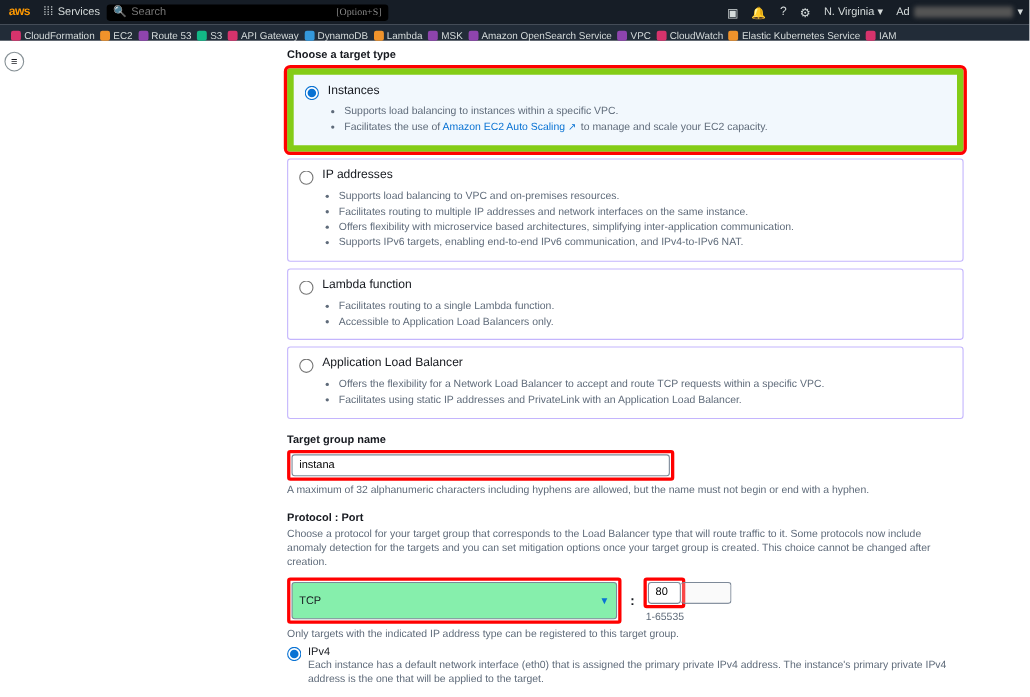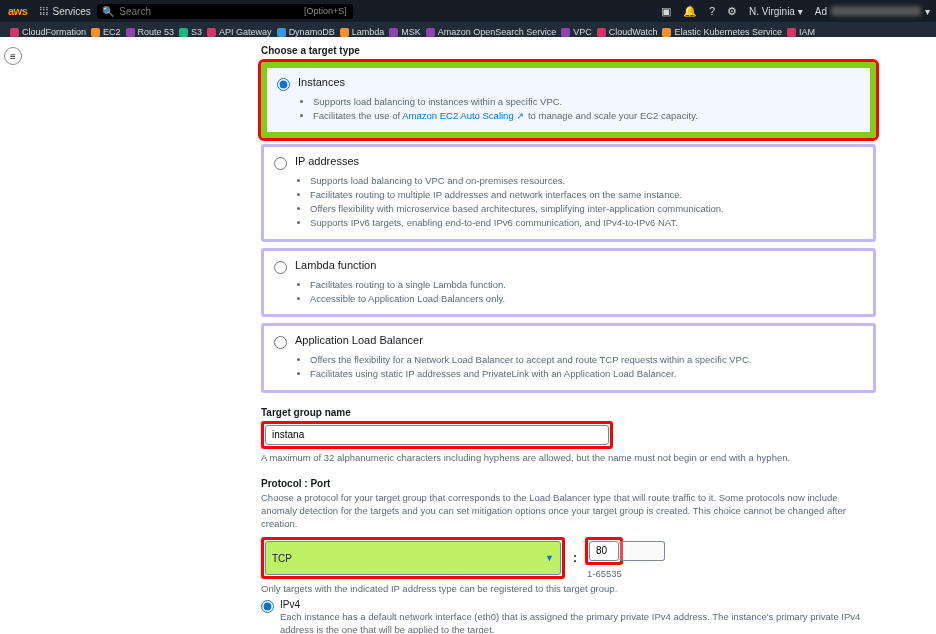--- a/index.html
+++ b/index.html
@@ -5,58 +5,58 @@
   * { box-sizing: border-box; margin: 0; padding: 0; font-family: "Amazon Ember", -apple-system, BlinkMacSystemFont, "Segoe UI", Arial, sans-serif; }
   body { background: #fff; font-size: 11px; color: #16191f; }
 
   
   .topbar { background:#161d26; height:22px; display:flex; align-items:center; color:#d5dbdb; font-size:10px; }
   .topbar .aws { color:#ff9900; font-weight:bold; font-size:11px; padding:0 8px; letter-spacing:-0.5px;}
   .topbar .grid-ico { padding:0 4px; font-size:11px;}
   .topbar .svc-label{padding-right:6px;}
   .topbar .search { flex:0 0 256px; display:flex; align-items:center; background:#000; border-radius:3px; height:15px; padding:0 6px; gap:4px;}
   .topbar .search input { background:transparent; border:none; color:#d5dbdb; flex:1; font-size:10px; outline:none;}
-  .topbar .search .hint{color:#888; font-size:9px;}
+  .topbar .search .hint{color:#888; font-size:9px;font-family:Liberation Serif, serif;}
   .topbar .spacer{flex:1;}
   .topbar .ico{padding:0 6px; font-size:11px; cursor:pointer;}
   .topbar .region{padding:0 6px;}
   .topbar .acct{padding:0 6px; display:flex; align-items:center; gap:4px;}
   .blurred{ filter:blur(2px); background:#555; color:#555; border-radius:2px; width:90px; height:10px;}
 
   .favbar { background:#222c38; height:15px; display:flex; align-items:flex-end; color:#d5dbdb; font-size:9px; padding-left:10px; gap:5px;}
   .favbar .item{display:flex; align-items:center; gap:3px; cursor:pointer;}
   .sq{width:9px; height:9px; border-radius:2px;}
   .sq.pink{background:#d6336c;} .sq.or{background:#f0932b;} .sq.gr{background:#12b886;} .sq.pu{background:#8e44ad;} .sq.bl{background:#3498db;}
 
   .page{display:flex;}
   .leftcol{width:26px; padding-top:10px; display:flex; justify-content:center;}
   .ham{width:18px;height:18px;border-radius:50%;border:1px solid #879196;display:flex;align-items:center;justify-content:center;font-size:10px;cursor:pointer;}
   .main{flex:1; padding:0 60px 40px 235px; max-width:920px;}
 
   .section-header{font-size:10px; font-weight:bold; margin-top:8px;}
 
-  .opt-card{border:3px solid #c4b5fd; border-radius:3px; margin-top:6px; padding:8px 10px 8px 10px;}
+  .opt-card{border:1px solid #c4b5fd; border-radius:3px; margin-top:6px; padding:8px 10px 8px 10px;}
   .opt-card.sel{border:6px solid #84cc16; background:#f2f8fd;}
   .opt-card.hl{outline:3px solid #ff0000; outline-offset:0px;}
   .opt-row{display:flex; align-items:flex-start; gap:8px;}
   .opt-row input[type=radio]{margin-top:2px; accent-color:#0972d3;}
   .opt-row label{font-size:11px; font-weight:normal;}
   ul.bullets{list-style:disc; margin:4px 0 0 36px; color:#5f6b7a; font-size:9.5px; line-height:1.5;}
   ul.bullets a{color:#0972d3; text-decoration:none;}
   .ext{display:inline-block; width:9px;height:9px; position:relative;}
   .ext::after{content:"↗"; font-size:9px; color:#0972d3;}
 
   .field-label{font-size:10px; font-weight:bold; margin-top:14px;}
   .field-help{font-size:9.5px; color:#5f6b7a; margin-top:2px; line-height:1.4;}
 
   .txt { border:1px solid #7d8998; border-radius:3px; height:20px; padding:0 6px; font-size:10px;}
   .hl-box{border:3px solid #ff0000; border-radius:3px; padding:1px; display:inline-block;}
 
   .proto-row{display:flex; align-items:center; gap:6px; margin-top:6px;}
-  .selectish{border:1px solid #7d8998; border-radius:3px; height:20px; display:flex; align-items:center; justify-content:space-between; padding:16px 6px; font-size:10px; background:#bef264; cursor:pointer;}
+  .selectish{border:1px solid #7d8998; border-radius:3px; height:20px; display:flex; align-items:center; justify-content:space-between; padding:16px 6px; font-size:10px; background:#86efac; cursor:pointer;}
   .selectish .caret{color:#0972d3; font-size:9px;}
   .colon{font-size:12px; font-weight:bold; padding:0 2px;}
 
   .radio-block{display:flex; align-items:flex-start; gap:6px; margin-top:4px;}
   .radio-block input[type=radio]{margin-top:1px; accent-color:#0972d3;}
   .radio-block .lab{font-size:10px;}
   .radio-block .desc{font-size:9.5px; color:#5f6b7a; margin-top:1px; line-height:1.35;}
   .tg-input{width:344px;}
 </style>
 </head>

